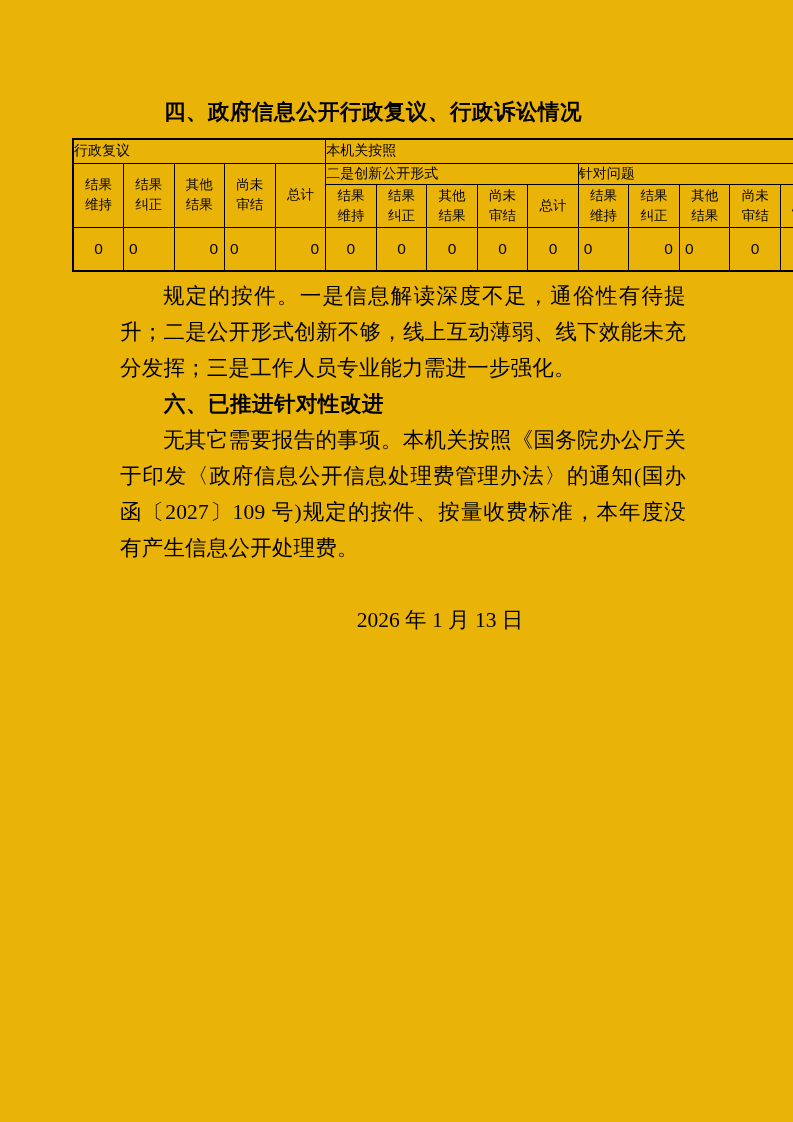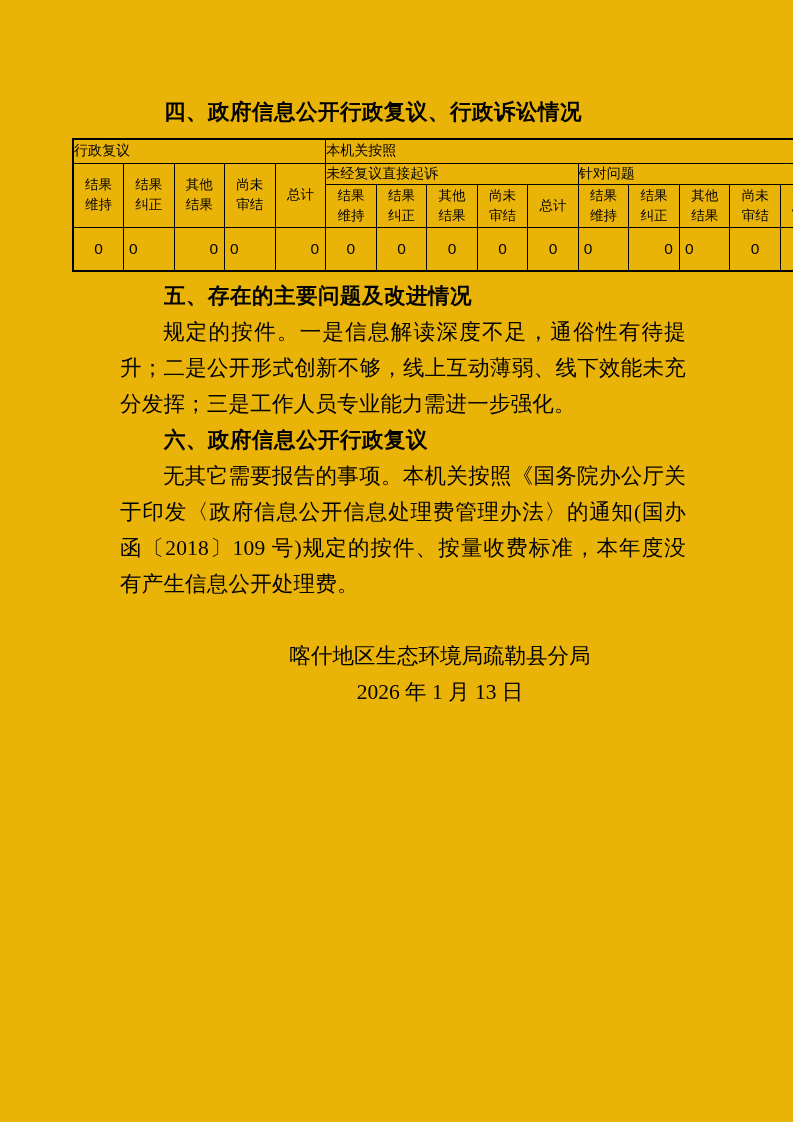--- a/index.html
+++ b/index.html
@@ -119,21 +119,21 @@
         <tr class="row-subgrp">
           <th class="col-header" rowspan="2">结果
 维持</th>
           <th class="col-header" rowspan="2">结果
 纠正</th>
           <th class="col-header" rowspan="2">其他
 结果</th>
           <th class="col-header" rowspan="2">尚未
 审结</th>
           <th class="col-header" rowspan="2">总计</th>
-          <th class="group-label" colspan="5">未经复议直接起诉</th>
+          <th class="group-label" colspan="5">二是创新公开形式</th>
           <th class="group-label" colspan="5">针对问题</th>
         </tr>
         <tr class="row-cols">
           <th class="col-header">结果
 维持</th>
           <th class="col-header">结果
 纠正</th>
           <th class="col-header">其他
 结果</th>
           <th class="col-header">尚未
@@ -163,27 +163,25 @@
           <td class="val al">0</td>
           <td class="val ar">0</td>
           <td class="val al">0</td>
           <td class="val">0</td>
           <td class="val ar">0</td>
         </tr>
       </tbody>
         </table>
     </div>
 
-    <h2 class="heading">五、存在的主要问题及改进情况</h2>
 
     <p class="body-par">规定的按件。一是信息解读深度不足，通俗性有待提升；二是公开形式创新不够，线上互动薄弱、线下效能未充分发挥；三是工作人员专业能力需进一步强化。</p>
 
-    <h2 class="heading">六、政府信息公开行政复议</h2>
+    <h2 class="heading">六、已推进针对性改进</h2>
 
-    <p class="body-par">无其它需要报告的事项。本机关按照《国务院办公厅关于印发〈政府信息公开信息处理费管理办法〉的通知(国办函〔2018〕109 号)规定的按件、按量收费标准，本年度没有产生信息公开处理费。</p>
+    <p class="body-par">无其它需要报告的事项。本机关按照《国务院办公厅关于印发〈政府信息公开信息处理费管理办法〉的通知(国办函〔2027〕109 号)规定的按件、按量收费标准，本年度没有产生信息公开处理费。</p>
 
     <div class="signature-block">
-      <div>喀什地区生态环境局疏勒县分局</div>
       <div>2026 年 1 月 13 日</div>
     </div>
 
   </div>
 </div>
 
 </body></html>

